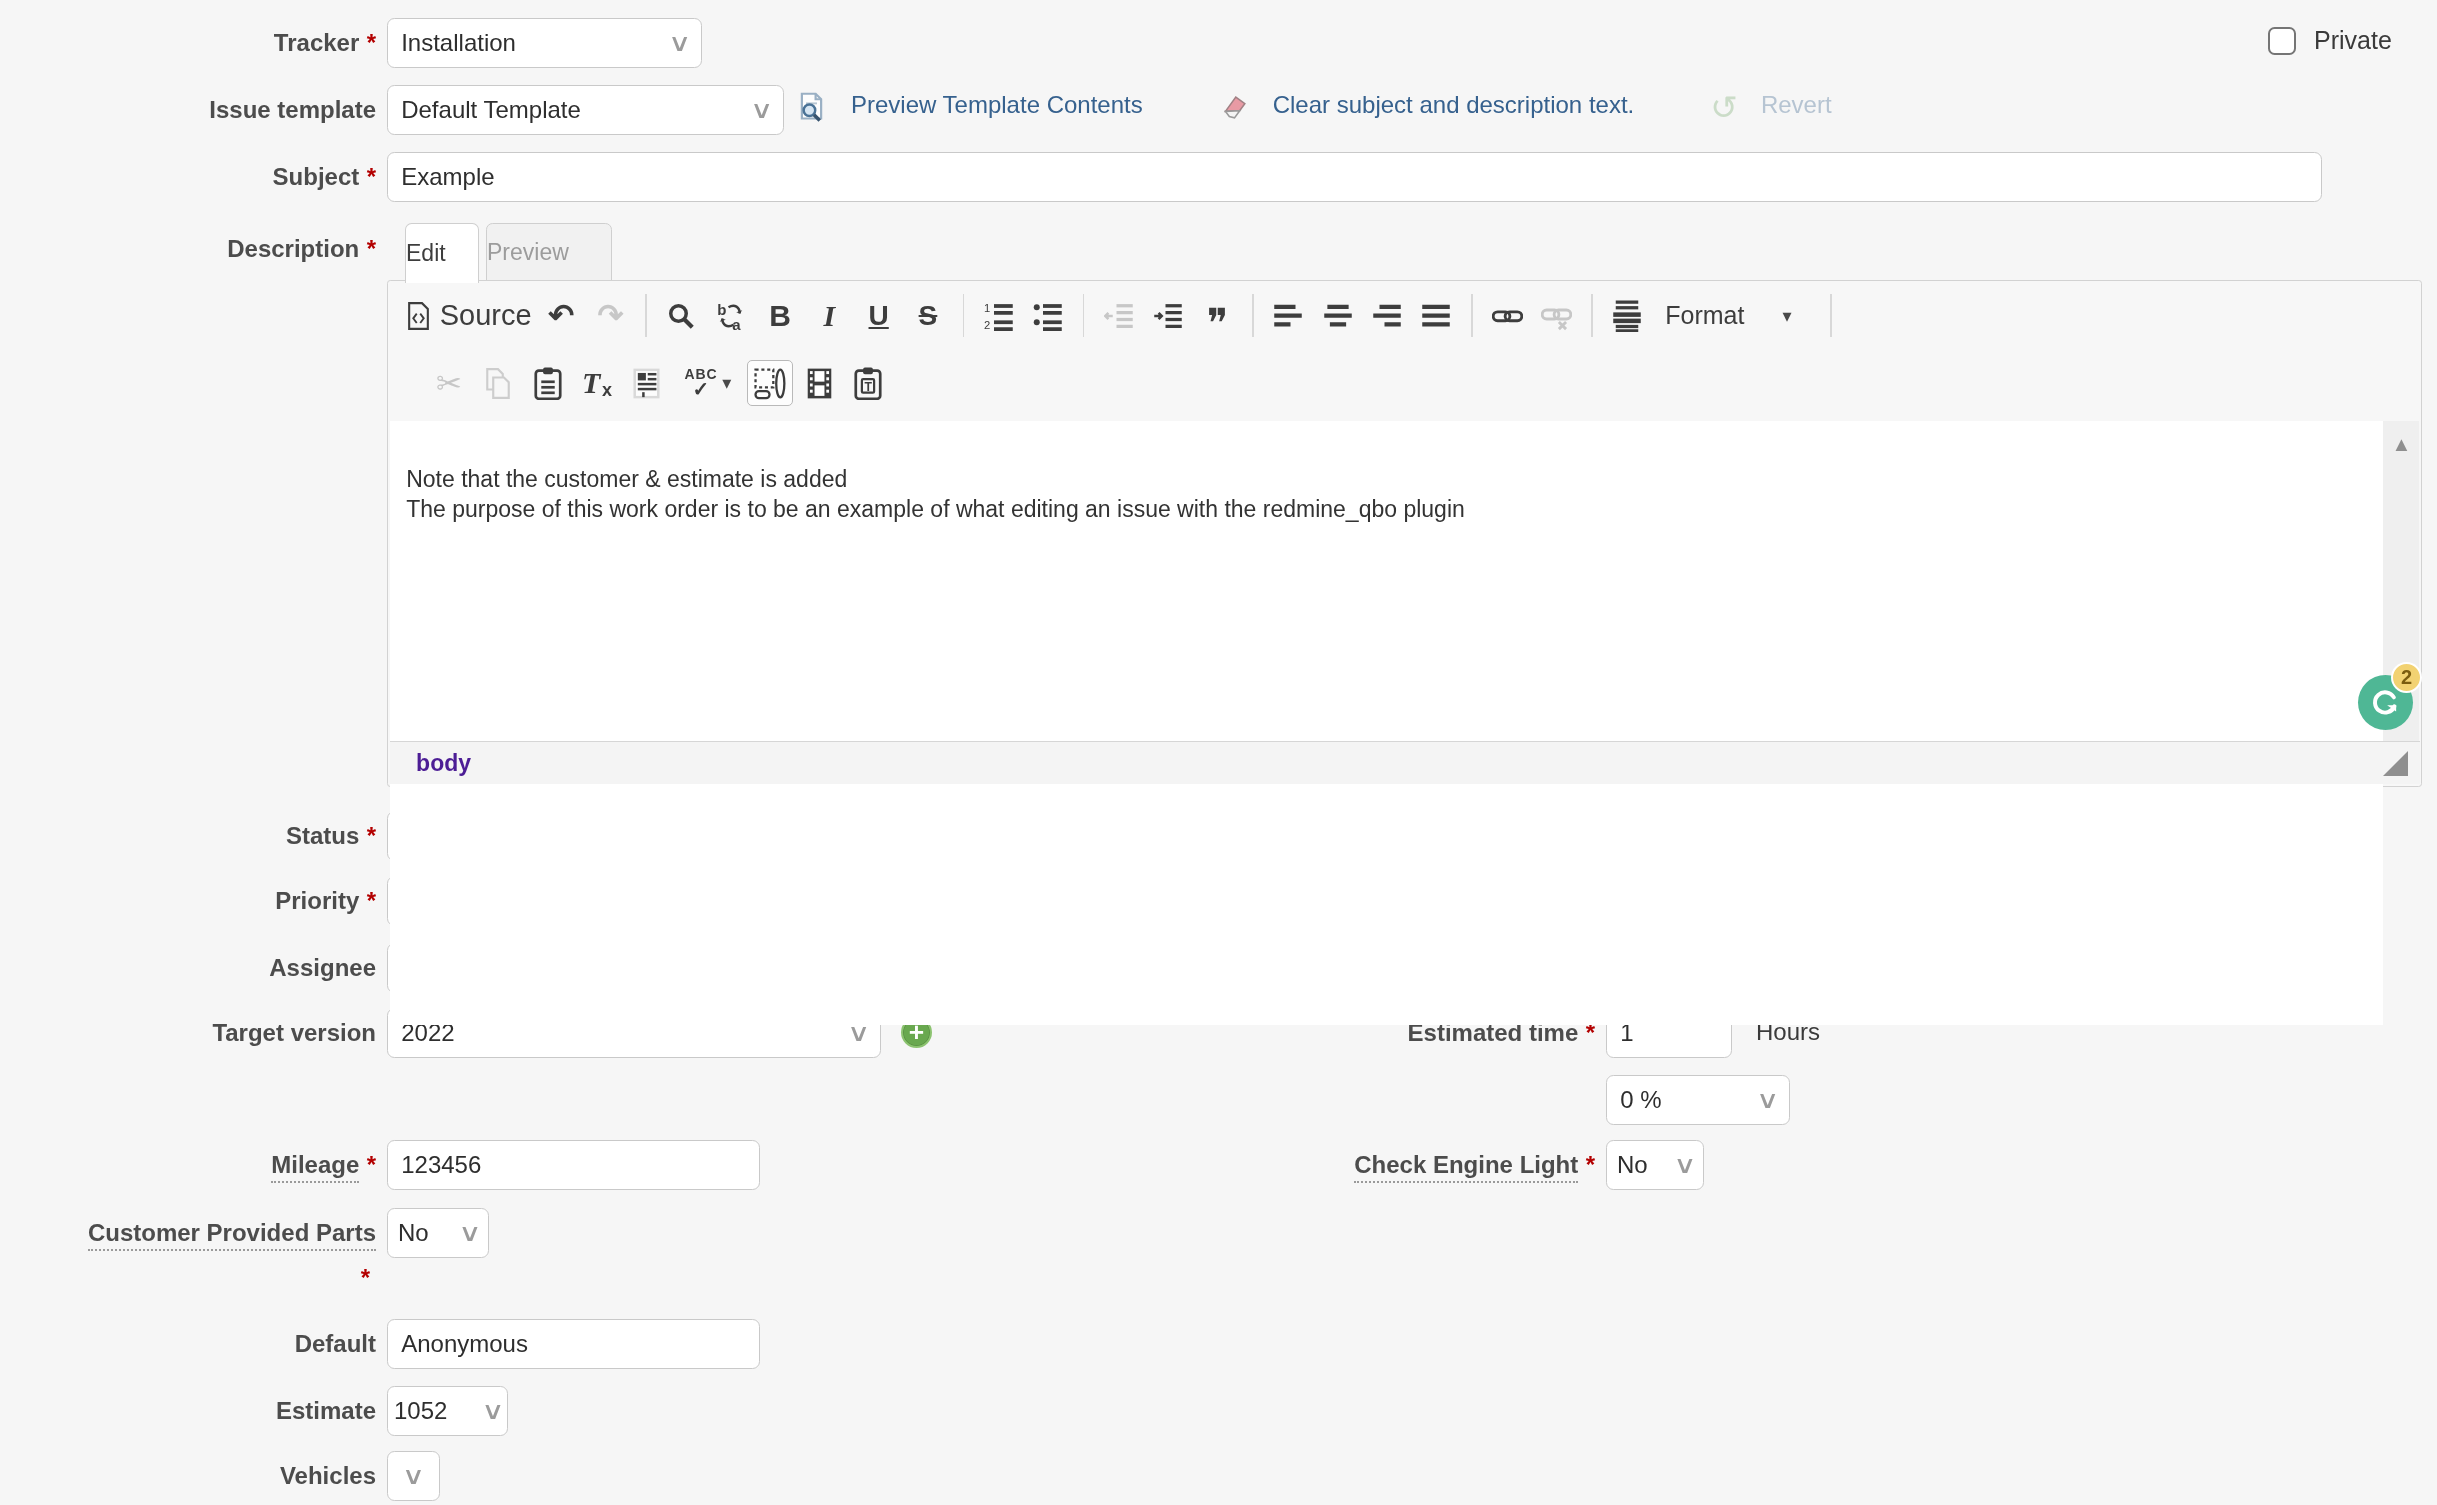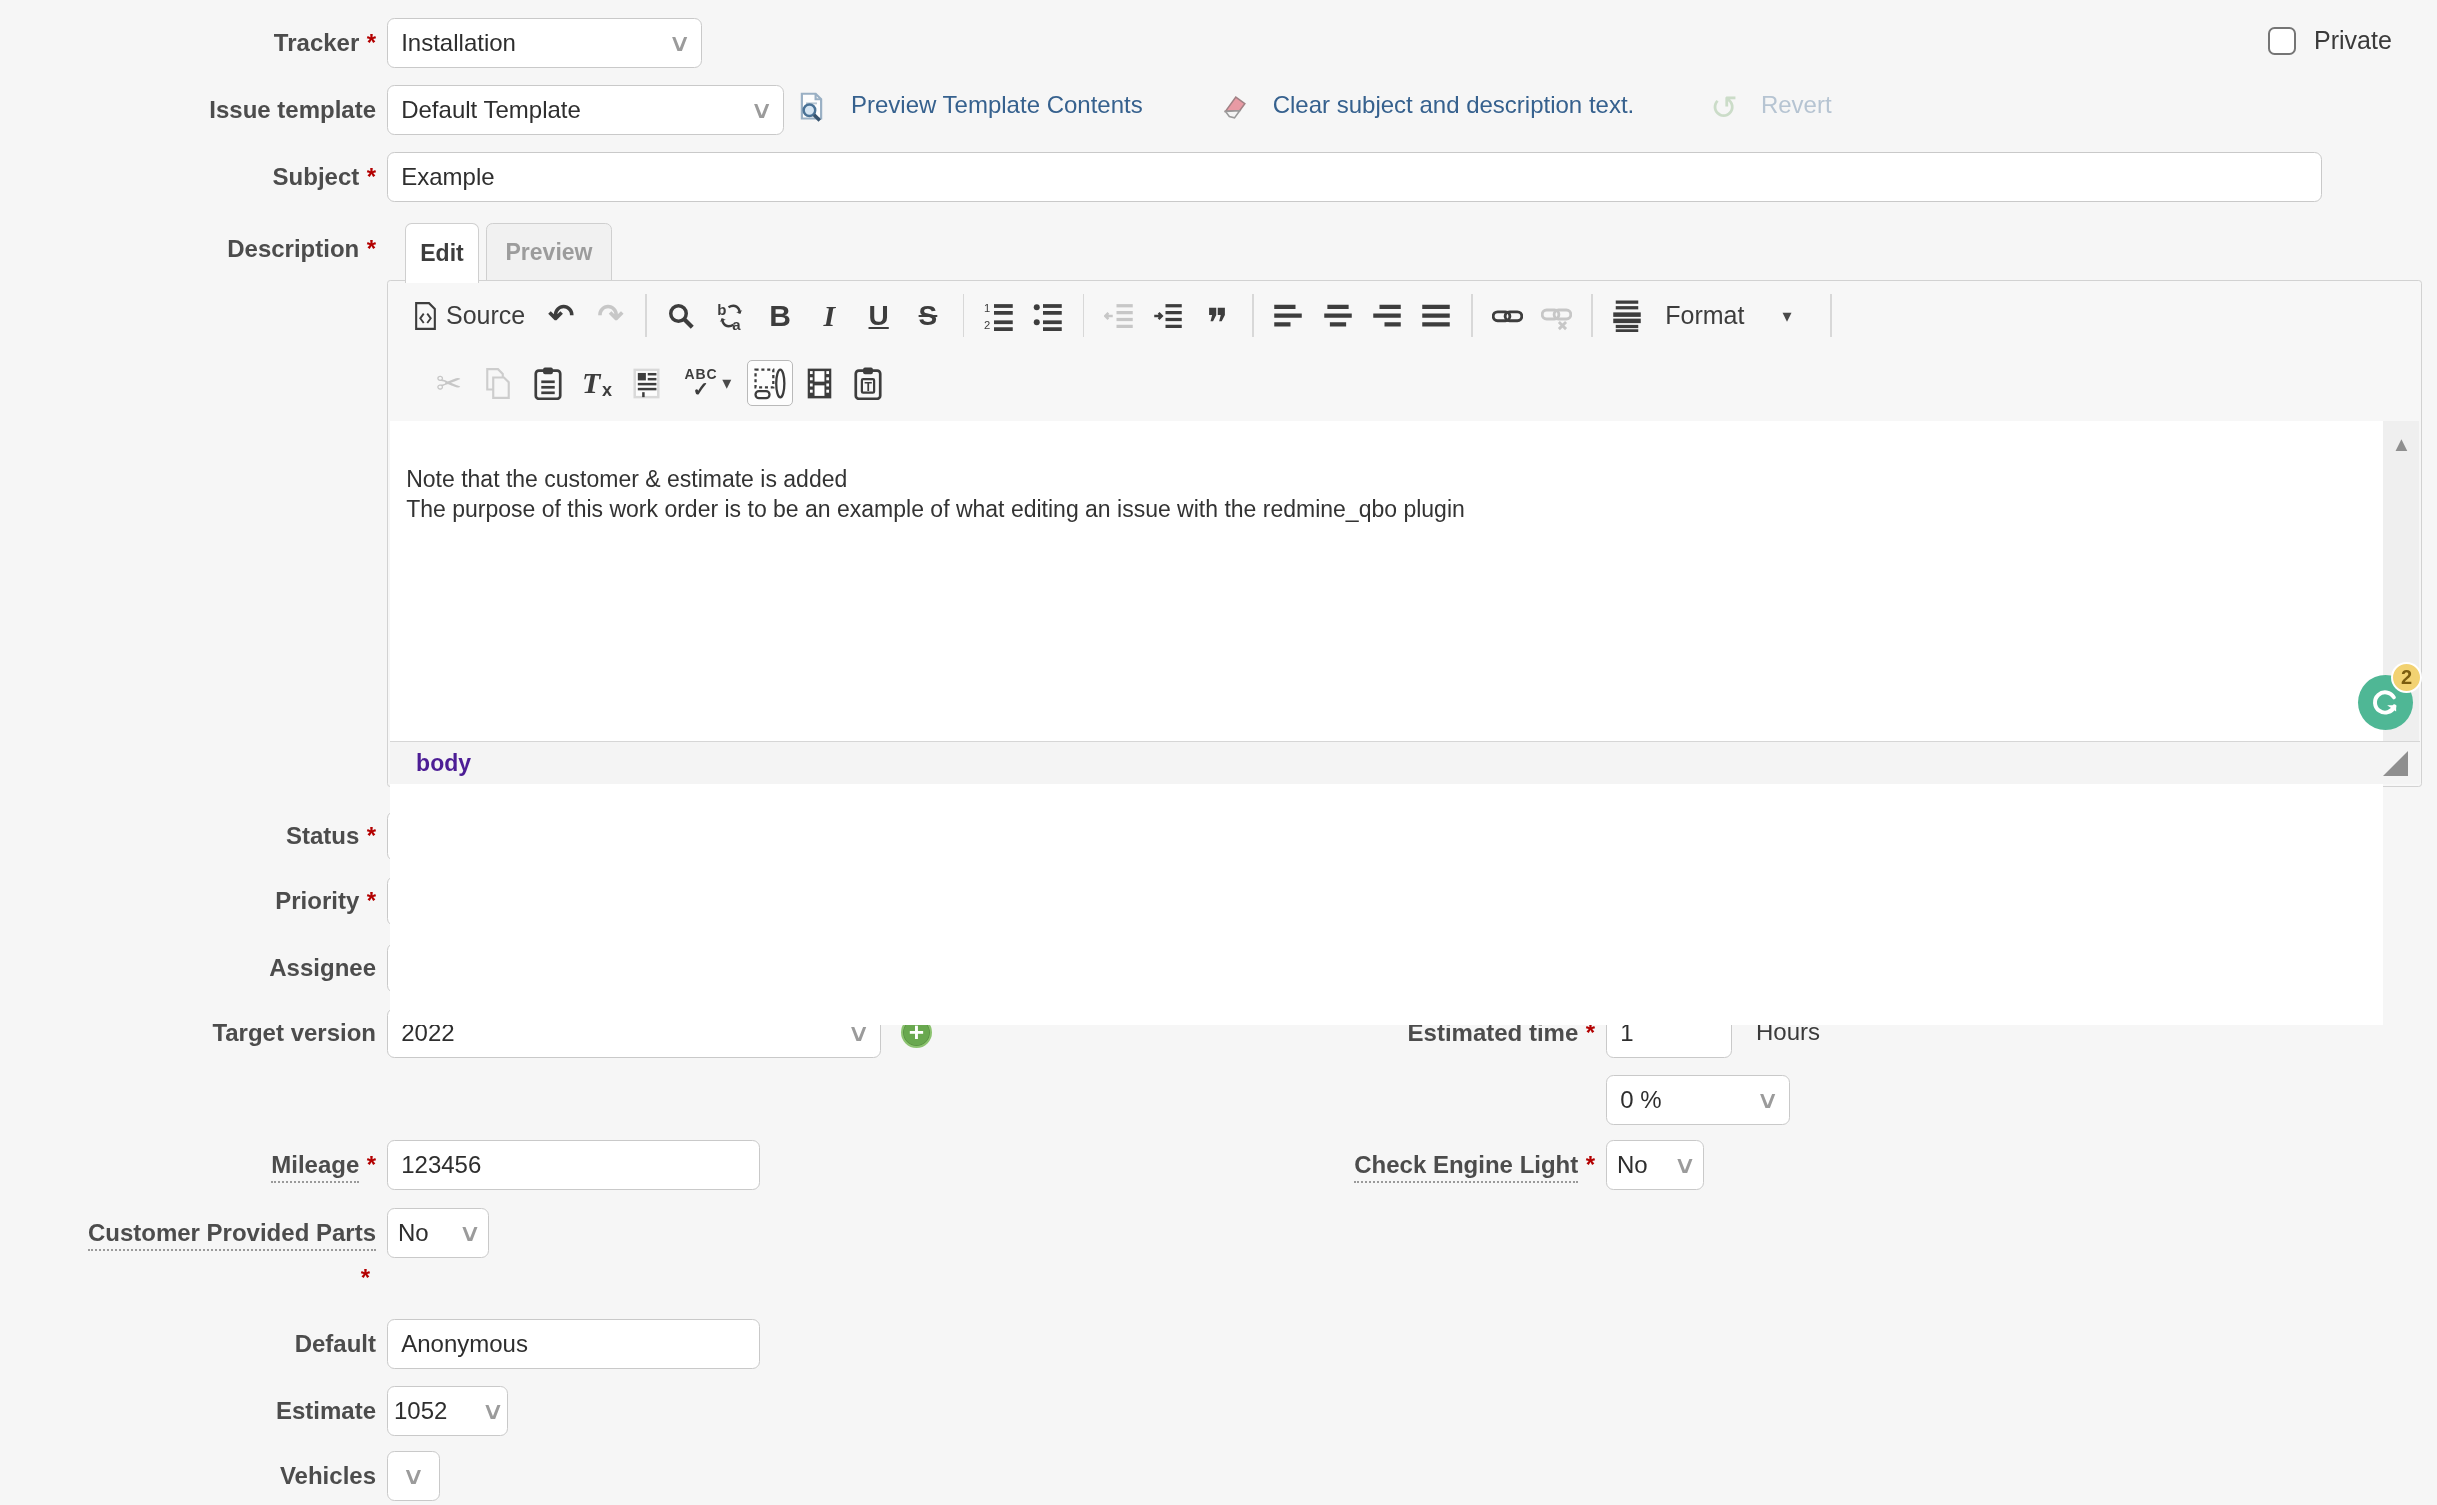--- a/index.html
+++ b/index.html
@@ -11,22 +11,22 @@
   .req{color:#b30000;font-weight:bold;margin-left:7.4px}
   .dotted{border-bottom:2.5px dotted #9a9a9a;padding-bottom:2.5px}
   .fld{background:#fff;border:1.7px solid #c9c9c9;border-radius:7.4px;font-size:24px;color:#2e2e2e;
        display:flex;align-items:center;padding:0 13.2px;height:50px}
   .sel{justify-content:space-between;cursor:default}
   .chev{color:#9b9b9b;font-size:28px;font-weight:bold;line-height:1;transform:translateY(1.7px)}
   .link{color:#36618e;font-size:24px;text-decoration:none;cursor:pointer}
   .link.disabled{color:#b6c4d2;cursor:default}
   .linkrow{display:flex;align-items:flex-start;gap:23px}
   
-  .tab{position:absolute;top:223px;height:59px;display:flex;align-items:center;justify-content:center;
-       font-weight:bold;font-size:23px;border:1.7px solid #cfcfcf;border-radius:6.6px 6.6px 0 0}
+  .tab{position:absolute;top:223px;height:59px;display:flex;align-items:center;
+       font-weight:normal;font-size:23px;border:1.7px solid #cfcfcf;border-radius:6.6px 6.6px 0 0}
   .tab.active{background:#fff;color:#3d3d3d;border-bottom:none;height:60px;z-index:3}
   .tab.inactive{background:#f1f1f1;color:#9c9c9c}
   
   .editor{position:absolute;left:387px;top:280px;width:2035px;height:507px;border:1.7px solid #d2d2d2;
           border-radius:3.3px;background:#f7f7f7;z-index:2}
   .trow{display:flex;align-items:center;height:69px;padding:0 8.3px 0 15px;gap:3.3px}
   .tbtn{min-width:46px;height:46px;display:flex;align-items:center;justify-content:center;border-radius:5px;
         color:#3d3d3d;cursor:pointer;flex:0 0 auto}
   .tbtn.dis{color:#c7c7c7;cursor:default}
   .tbtn.on{border:1.7px solid #b9b9b9;background:#fdfdfd}
@@ -122,21 +122,21 @@
   </div>
 
   <div class="editor">
 
     <div class="trow">
       <div class="tbtn" style="min-width:132px;gap:8.3px">
         <svg class="icon-svg" width="25" height="28" viewBox="0 0 20 24">
           <path d="M2 1 h11 l5 5 v17 h-16 z" fill="none" stroke="#3d3d3d" stroke-width="1.8"></path>
           <path d="M8.5 10 l-3 4 3 4 M11.5 10 l3 4 -3 4" fill="none" stroke="#3d3d3d" stroke-width="1.6"></path>
         </svg>
-        <span style="font-size:25px;color:#3d3d3d">Source</span>
+        <span style="font-size:29px;color:#3d3d3d">Source</span>
       </div>
       <div class="tbtn g36" style="font-weight:bold">
           <span>↶</span>
         </div>
       <div class="tbtn g36 dis" style="font-weight:bold">
           <span>↷</span>
         </div>
       <div class="tsep"></div>
       <div class="tbtn">
         <svg class="icon-svg" width="30" height="30" viewBox="0 0 24 24">

